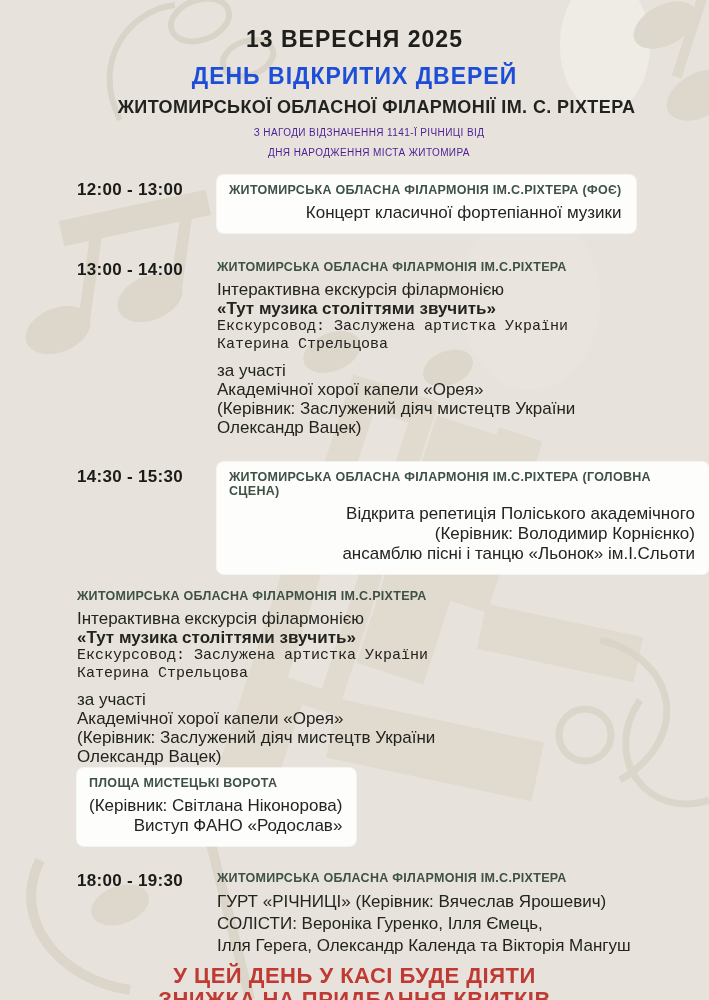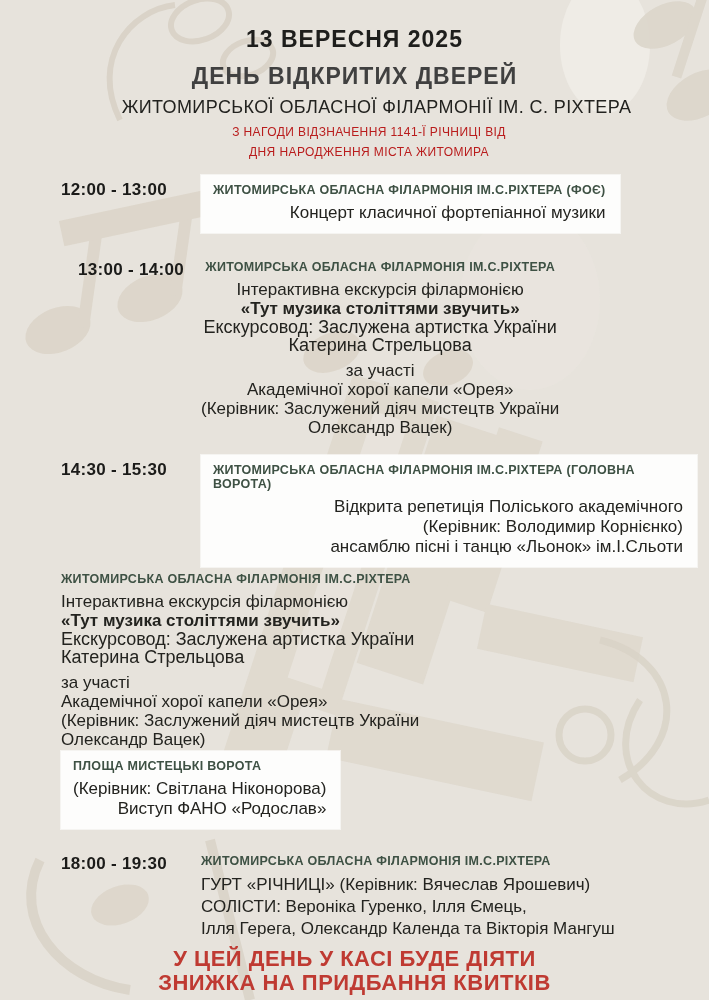--- a/index.html
+++ b/index.html
@@ -11,54 +11,54 @@
     font-family:"Liberation Sans", sans-serif;
     color:#1e1e1c;
   }
   .wm { position:absolute; inset:0; width:709px; height:1000px; }
 
   .content { position:relative; }
 
   
   .header { padding-top:26px; text-align:center; }
   .date  { font-size:23px; font-weight:700; letter-spacing:1px; color:#1e1e1c; }
-  .title { font-size:23px; font-weight:700; letter-spacing:1px; color:#404040; margin-top:10px; }
-  .subtitle { font-size:18px; font-weight:400; letter-spacing:.4px; color:#22221f; margin-top:7px;margin-left:44px; }
-  .occ { font-size:12px; font-weight:400; letter-spacing:.4px; color:#b91c1c; margin-top:5px; line-height:19px;padding-left:29px; }
+  .title { font-size:23px; font-weight:700; letter-spacing:1px; color:#1d4ed8; margin-top:10px; }
+  .subtitle { font-size:18px; font-weight:700; letter-spacing:.4px; color:#22221f; margin-top:7px;margin-left:44px; }
+  .occ { font-size:10px; font-weight:400; letter-spacing:.4px; color:#4c1d95; margin-top:5px; line-height:19px;padding-left:29px; }
 
   
   .schedule { margin-top:13px; }
-  .event-row { display:flex; align-items:flex-start; padding-left:61px; }
+  .event-row { display:flex; align-items:flex-start; padding-left:77px; }
   .time {
     width:140px; flex:0 0 140px;
     font-size:17px; font-weight:700; letter-spacing:.3px;
     padding-top:5px; color:#1b1b19;
   }
-  .details { max-width:470px; padding-top:5px; }
+  .details { max-width:470px; padding-top:5px;border-radius:7px; }
   .details.highlight {
     background:#fdfdfc;
     padding:8px 14px 10px 12px;
     width:fit-content;
     margin-top:0; padding-top:8px;
     box-shadow:0 0 0 1px rgba(255,255,255,.6);
   }
   .venue {
     font-size:12.5px; font-weight:700; letter-spacing:.3px;
     color:#3e5144; margin-bottom:6px;
   }
   .line { font-size:17px; line-height:19px; color:#23231f; }
   .line.bold { font-weight:700; }
-  .line.small { font-size:18px; line-height:18px; }
+  .line.small { font-size:15px; line-height:18px;font-family:Liberation Mono, monospace; }
   .line.gap-after { margin-bottom:7px; }
   .line.spread { line-height:22px; }
   .details.highlight .line { line-height:20px;text-align:right; }
 
   .ev1 { margin-bottom:22px; }
-  .ev2 { margin-bottom:18px;text-align:center; }
-  .ev3 { }
+  .ev2 { margin-bottom:25px; }
+  .ev3 { margin-bottom:10px; }
   .ev4 { margin-bottom:2px; }
   .ev5 { margin-bottom:20px; }
   .ev6 { margin-bottom:0; }
 
   
   .footer {
     margin-top:7px; text-align:center;
     font-size:22px; font-weight:700; letter-spacing:.5px;
     color:#bf3a32; line-height:24px;
   }
@@ -153,21 +153,21 @@
               <div class="line normal">за участі</div>
               <div class="line normal">Академічної хорої капели «Орея»</div>
               <div class="line normal">(Керівник: Заслужений діяч мистецтв України</div>
               <div class="line normal">Олександр Вацек)</div>
             </div>
     </div>
   </section>
         <section class="event-row ev3">
     <div class="time">14:30 - 15:30</div>
     <div class="details highlight">
-      <div class="venue">ЖИТОМИРСЬКА ОБЛАСНА ФІЛАРМОНІЯ ІМ.С.РІХТЕРА (ГОЛОВНА ВОРОТА)</div>
+      <div class="venue">ЖИТОМИРСЬКА ОБЛАСНА ФІЛАРМОНІЯ ІМ.С.РІХТЕРА (ГОЛОВНА СЦЕНА)</div>
       <div class="lines">
               <div class="line normal">Відкрита репетиція Поліського академічного</div>
               <div class="line normal">(Керівник: Володимир Корнієнко)</div>
               <div class="line normal">ансамблю пісні і танцю «Льонок» ім.І.Сльоти</div>
             </div>
     </div>
   </section>
         <section class="event-row ev4">
     <div class="details">
       <div class="venue">ЖИТОМИРСЬКА ОБЛАСНА ФІЛАРМОНІЯ ІМ.С.РІХТЕРА</div>

